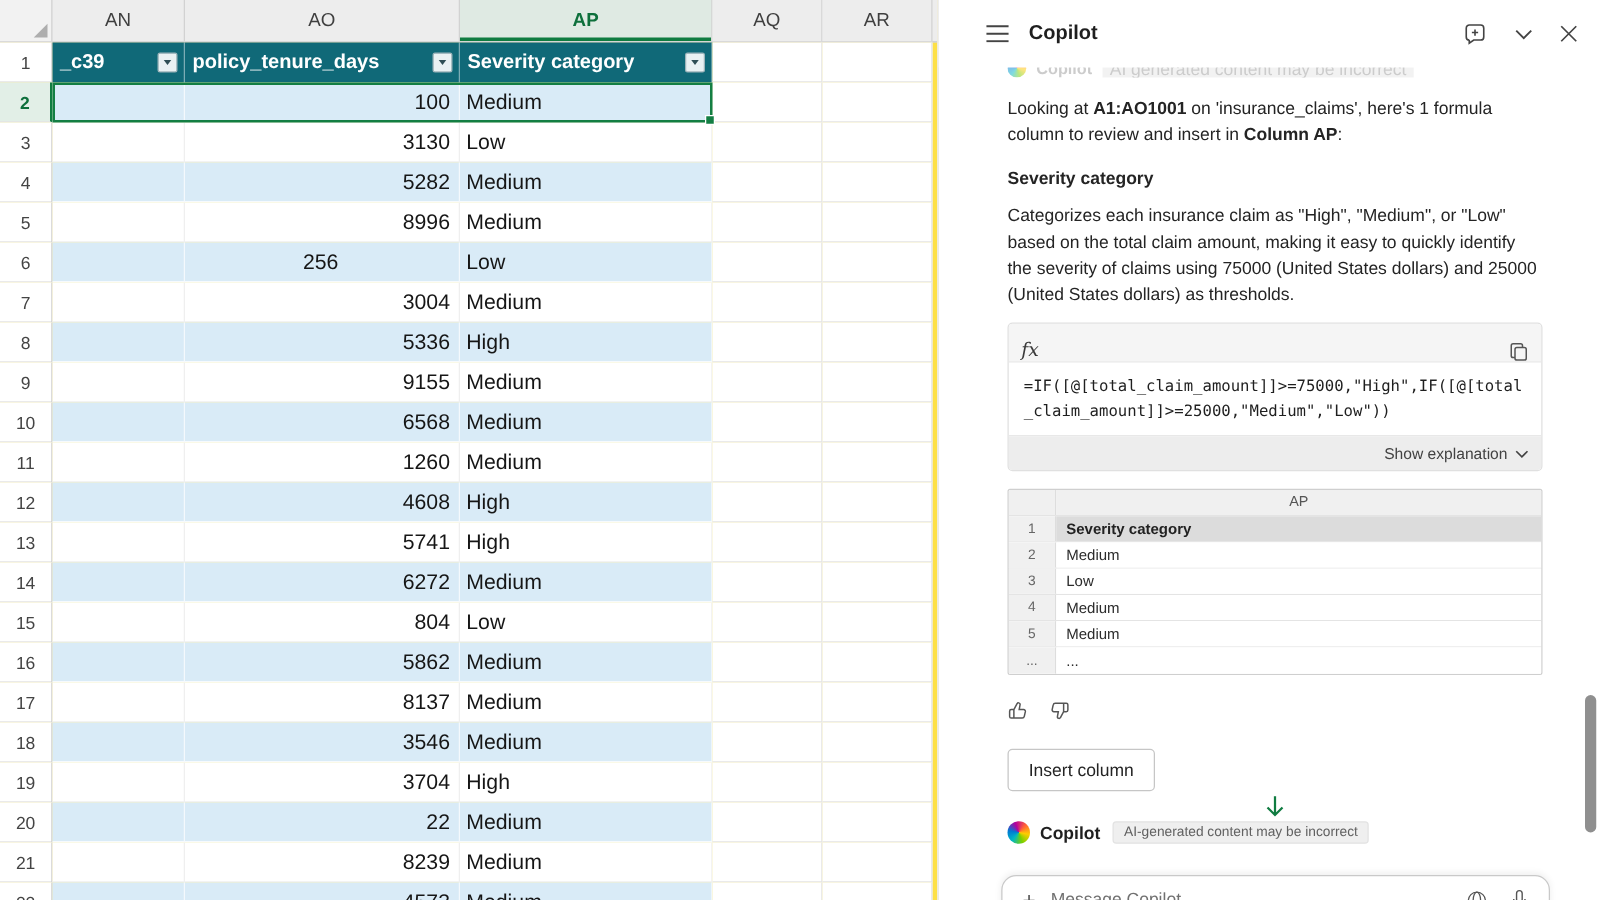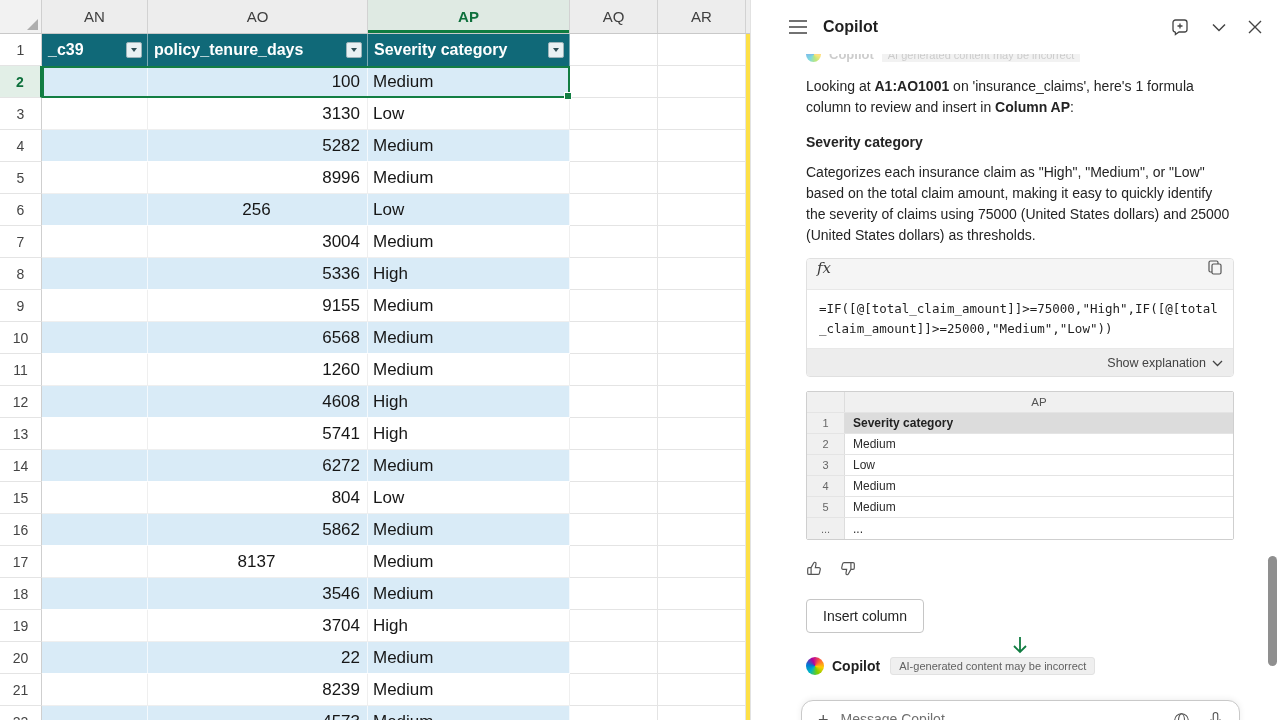--- a/index.html
+++ b/index.html
@@ -46,26 +46,26 @@
   .p-title{font-size:16px;font-weight:700;color:#1F1F1F;margin-left:16px}
   .spacer{flex:1}
   .icon-btn{display:inline-flex;align-items:center;justify-content:center;cursor:pointer}
   .ph-icons{display:flex;align-items:center;gap:22px}
   .p-content{position:absolute;top:54px;left:55px;width:428px}
   .faded-row{display:flex;align-items:center;height:15px;margin-top:-7px;opacity:.5;overflow:hidden}
   .logo{width:18px;height:18px;border-radius:50%;flex:0 0 18px;
     background:conic-gradient(from 40deg,#ff5e3a,#ffcc00,#7ad000,#00b7c3,#0078d4,#b4009e,#ff5e3a)}
   .logo.sm{width:15px;height:15px;flex:0 0 15px}
   .faded-name{font-weight:700;font-size:13px;color:#9a9a9a;margin:0 8px}
-  .faded-badge{font-size:11px;color:#9a9a9a;background:#E6E6E6;padding:2px 6px;border-radius:2px;white-space:nowrap}
+  .faded-badge{font-size:14px;color:#9a9a9a;background:#E6E6E6;padding:2px 6px;border-radius:2px;white-space:nowrap}
   .intro{margin-top:14px;font-size:14px;line-height:21px;color:#242424}
   .sec-title{margin-top:16px;font-size:14px;font-weight:700;color:#242424}
   .desc{margin-top:12px;font-size:14px;line-height:21px;color:#242424}
   .f-card{margin-top:12px;border:1px solid #E0E0E0;border-radius:4px;overflow:hidden}
-  .f-top{height:30px;background:#F5F5F5;display:flex;align-items:flex-start;padding:0 10px}
+  .f-top{height:30px;background:#F5F5F5;display:flex;align-items:flex-end;padding:0 10px}
   .fx{font-family:"DejaVu Serif",serif;font-style:italic;font-size:15px;color:#3a3a3a}
   .f-code{background:#fff;border-top:1px solid #E8E8E8;border-bottom:1px solid #E8E8E8;
     padding:9px 12px;font-family:"DejaVu Sans Mono",monospace;font-size:12.5px;line-height:20px;
     color:#1f1f1f;word-break:break-all}
   .f-bottom{height:27px;background:#EDEDED;display:flex;align-items:center;justify-content:flex-end;
     padding:0 10px;font-size:12.5px;color:#424242;gap:6px;cursor:pointer}
   .pv-table{margin-top:14px;border:1px solid #CFCFCF;border-radius:2px;overflow:hidden}
   .pv-row{display:flex;height:21px;border-bottom:1px solid #E4E4E4;background:#fff}
   #preview-body .pv-row:last-child{border-bottom:none}
   .pv-num{width:38px;flex:0 0 38px;background:#F0F0F0;border-right:1px solid #DDD;display:flex;
@@ -242,21 +242,21 @@
           <div class="row-num">16</div>
           <div class="cell band" style="width: 106px;"></div>
           <div class="cell band" style="width: 220px; text-align: right;">5862</div>
           <div class="cell band" style="width: 202px;">Medium</div>
           <div class="cell plain" style="width: 88px;"></div>
           <div class="cell plain" style="width: 88px;"></div>
         </div>
         <div class="grid-row">
           <div class="row-num">17</div>
           <div class="cell tbl" style="width: 106px;"></div>
-          <div class="cell tbl" style="width: 220px; text-align: center;">8137</div>
+          <div class="cell tbl" style="width: 220px; text-align: right;">8137</div>
           <div class="cell tbl" style="width: 202px;">Medium</div>
           <div class="cell plain" style="width: 88px;"></div>
           <div class="cell plain" style="width: 88px;"></div>
         </div>
         <div class="grid-row">
           <div class="row-num">18</div>
           <div class="cell band" style="width: 106px;"></div>
           <div class="cell band" style="width: 220px; text-align: right;">3546</div>
           <div class="cell band" style="width: 202px;">Medium</div>
           <div class="cell plain" style="width: 88px;"></div>

